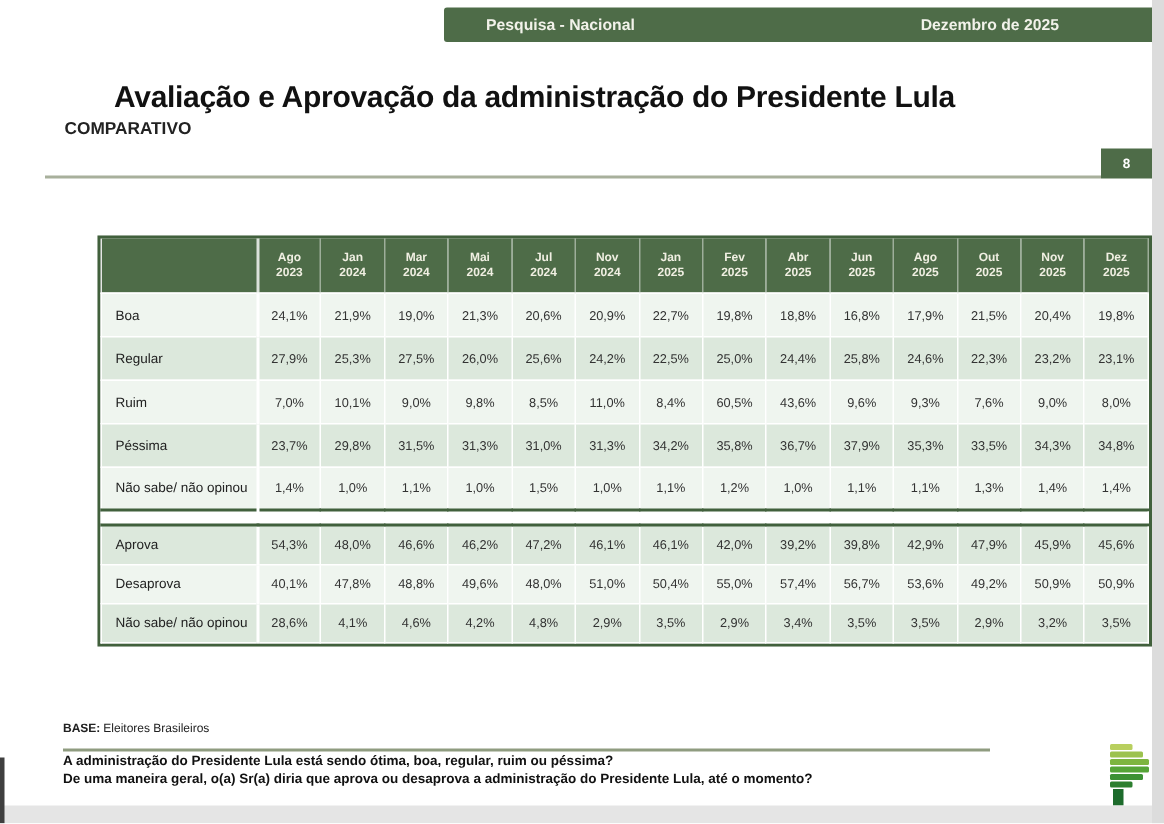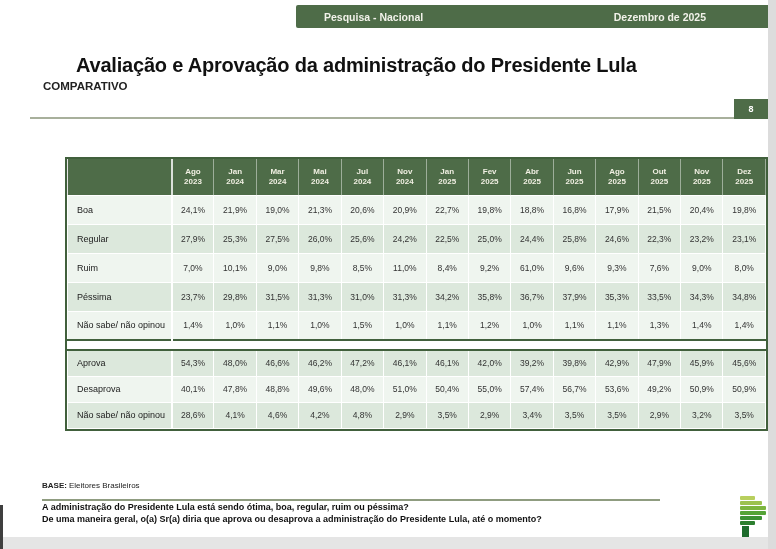--- a/index.html
+++ b/index.html
@@ -162,22 +162,22 @@
           </tr>
           <tr class="light">
             <td class="label">Ruim</td>
             <td>7,0%</td>
             <td>10,1%</td>
             <td>9,0%</td>
             <td>9,8%</td>
             <td>8,5%</td>
             <td>11,0%</td>
             <td>8,4%</td>
-            <td>9,2%</td>
-            <td>61,0%</td>
+            <td>60,5%</td>
+            <td>43,6%</td>
             <td>9,6%</td>
             <td>9,3%</td>
             <td>7,6%</td>
             <td>9,0%</td>
             <td>8,0%</td>
           </tr>
           <tr class="dark">
             <td class="label">Péssima</td>
             <td>23,7%</td>
             <td>29,8%</td>

